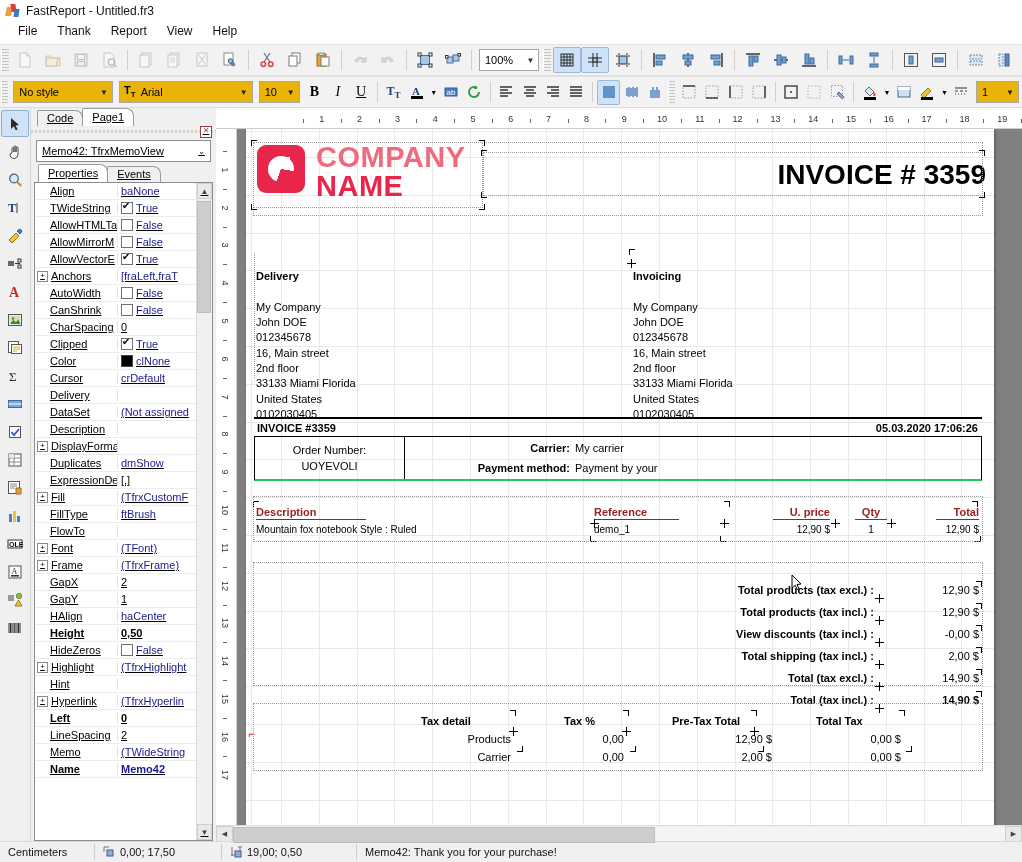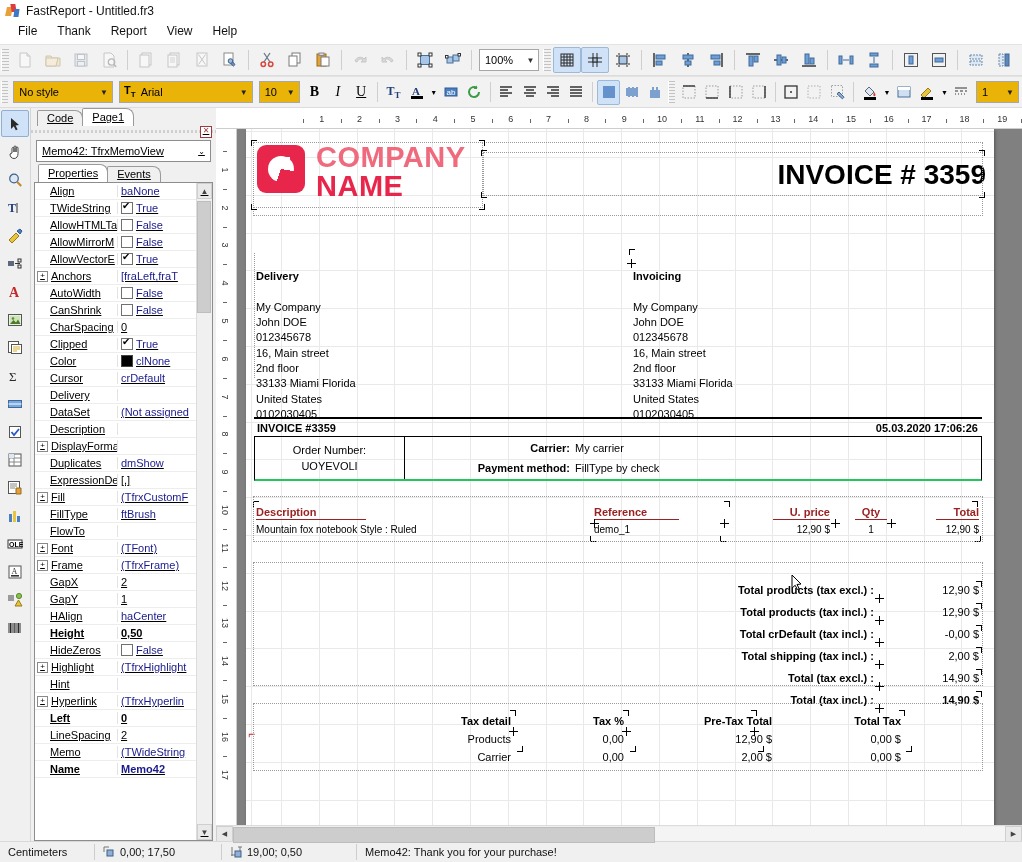--- a/index.html
+++ b/index.html
@@ -166,21 +166,21 @@
   .ob-lbl{position:absolute;text-align:right;font-size:11px;font-weight:bold;}
   .ob-val{position:absolute;font-size:11px;}
 
   .thead{position:absolute;font-size:11px;font-weight:bold;color:#9b2222;
          border-bottom:1.5px solid #9b2222;padding-bottom:1px;}
   .tcell{position:absolute;font-size:10px;color:#000;}
 
   .totlbl{position:absolute;font-size:11px;font-weight:bold;text-align:right;}
   .totval{position:absolute;font-size:11px;text-align:right;}
 
-  .taxh{position:absolute;font-size:11px;font-weight:bold;text-align:right;}
+  .taxh{position:absolute;font-size:11px;font-weight:bold;text-align:left;}
   .taxc{position:absolute;font-size:11px;text-align:right;}
 
   
   .statusbar{height:20px;background:#f0f0f0;border-top:1px solid #d8d8d8;display:flex;
              align-items:center;font-size:11px;color:#111;}
   .sb-cell{padding:0 8px;height:18px;display:flex;align-items:center;gap:4px;}
   .sb-div{width:1px;height:16px;background:#cdcdcd;}
   .sb-ic{width:13px;height:12px;position:relative;}
   .hscrollbar{height:15px;background:#f0f0f0;border-top:1px solid #dcdcdc;display:flex;align-items:center;}
   .hsb-ar{width:15px;height:14px;background:#e9e9e9;border:1px solid #cfcfcf;display:flex;
@@ -1212,21 +1212,21 @@
                 <span class="r">05.03.2020 17:06:26</span>
               </div>
               <div class="ob-body">
                 <div class="ob-left">
                   <div>Order Number:</div>
                   <div>UOYEVOLI</div>
                 </div>
                 <div class="ob-lbl" style="left:160px;top:5px;width:155px;">Carrier:</div>
                 <div class="ob-val" style="left:320px;top:5px;">My carrier</div>
                 <div class="ob-lbl" style="left:160px;top:25px;width:155px;">Payment method:</div>
-                <div class="ob-val" style="left:320px;top:25px;">FillType by check</div>
+                <div class="ob-val" style="left:320px;top:25px;">Payment by your</div>
               </div>
             </div>
 
             <div class="thead" style="left:10px;top:377px;width:110px;">Description</div>
             <div class="thead" style="left:348px;top:377px;width:85px;">Reference</div>
             <div class="thead" style="left:527px;top:377px;width:57px;text-align:right;">U. price</div>
             <div class="thead" style="left:609px;top:377px;width:32px;text-align:center;">Qty</div>
             <div class="thead" style="left:690px;top:377px;width:43px;text-align:right;">Total</div>
             <span class="hnd tl" style="left:7px;top:372px;"></span>
             <span class="hnd tr" style="left:477px;top:372px;"></span>
@@ -1248,21 +1248,21 @@
 
             <div id="totals">
                 <div class="totlbl" style="left: 380px; top: 455px; width: 248px;">Total products (tax excl.) :</div>
                 <div class="totval" style="left: 640px; top: 455px; width: 93px;">12,90 $</div>
                 <span class="plus" style="left: 629px; top: 465px;"></span>
                 <span class="hnd tr" style="left: 729px; top: 452px;"></span>
                 <div class="totlbl" style="left: 380px; top: 477px; width: 248px;">Total products (tax incl.) :</div>
                 <div class="totval" style="left: 640px; top: 477px; width: 93px;">12,90 $</div>
                 <span class="plus" style="left: 629px; top: 487px;"></span>
                 <span class="hnd tr" style="left: 729px; top: 474px;"></span>
-                <div class="totlbl" style="left: 380px; top: 499px; width: 248px;">Total crDefault (tax incl.) :</div>
+                <div class="totlbl" style="left: 380px; top: 499px; width: 248px;">View discounts (tax incl.) :</div>
                 <div class="totval" style="left: 640px; top: 499px; width: 93px;">-0,00 $</div>
                 <span class="plus" style="left: 629px; top: 509px;"></span>
                 <span class="hnd tr" style="left: 729px; top: 496px;"></span>
                 <div class="totlbl" style="left: 380px; top: 521px; width: 248px;">Total shipping (tax incl.) :</div>
                 <div class="totval" style="left: 640px; top: 521px; width: 93px;">2,00 $</div>
                 <span class="plus" style="left: 629px; top: 531px;"></span>
                 <span class="hnd tr" style="left: 729px; top: 518px;"></span>
                 <div class="totlbl" style="left: 380px; top: 543px; width: 248px;">Total (tax excl.) :</div>
                 <div class="totval" style="left: 640px; top: 543px; width: 93px;">14,90 $</div>
                 <span class="plus" style="left: 629px; top: 553px;"></span>

